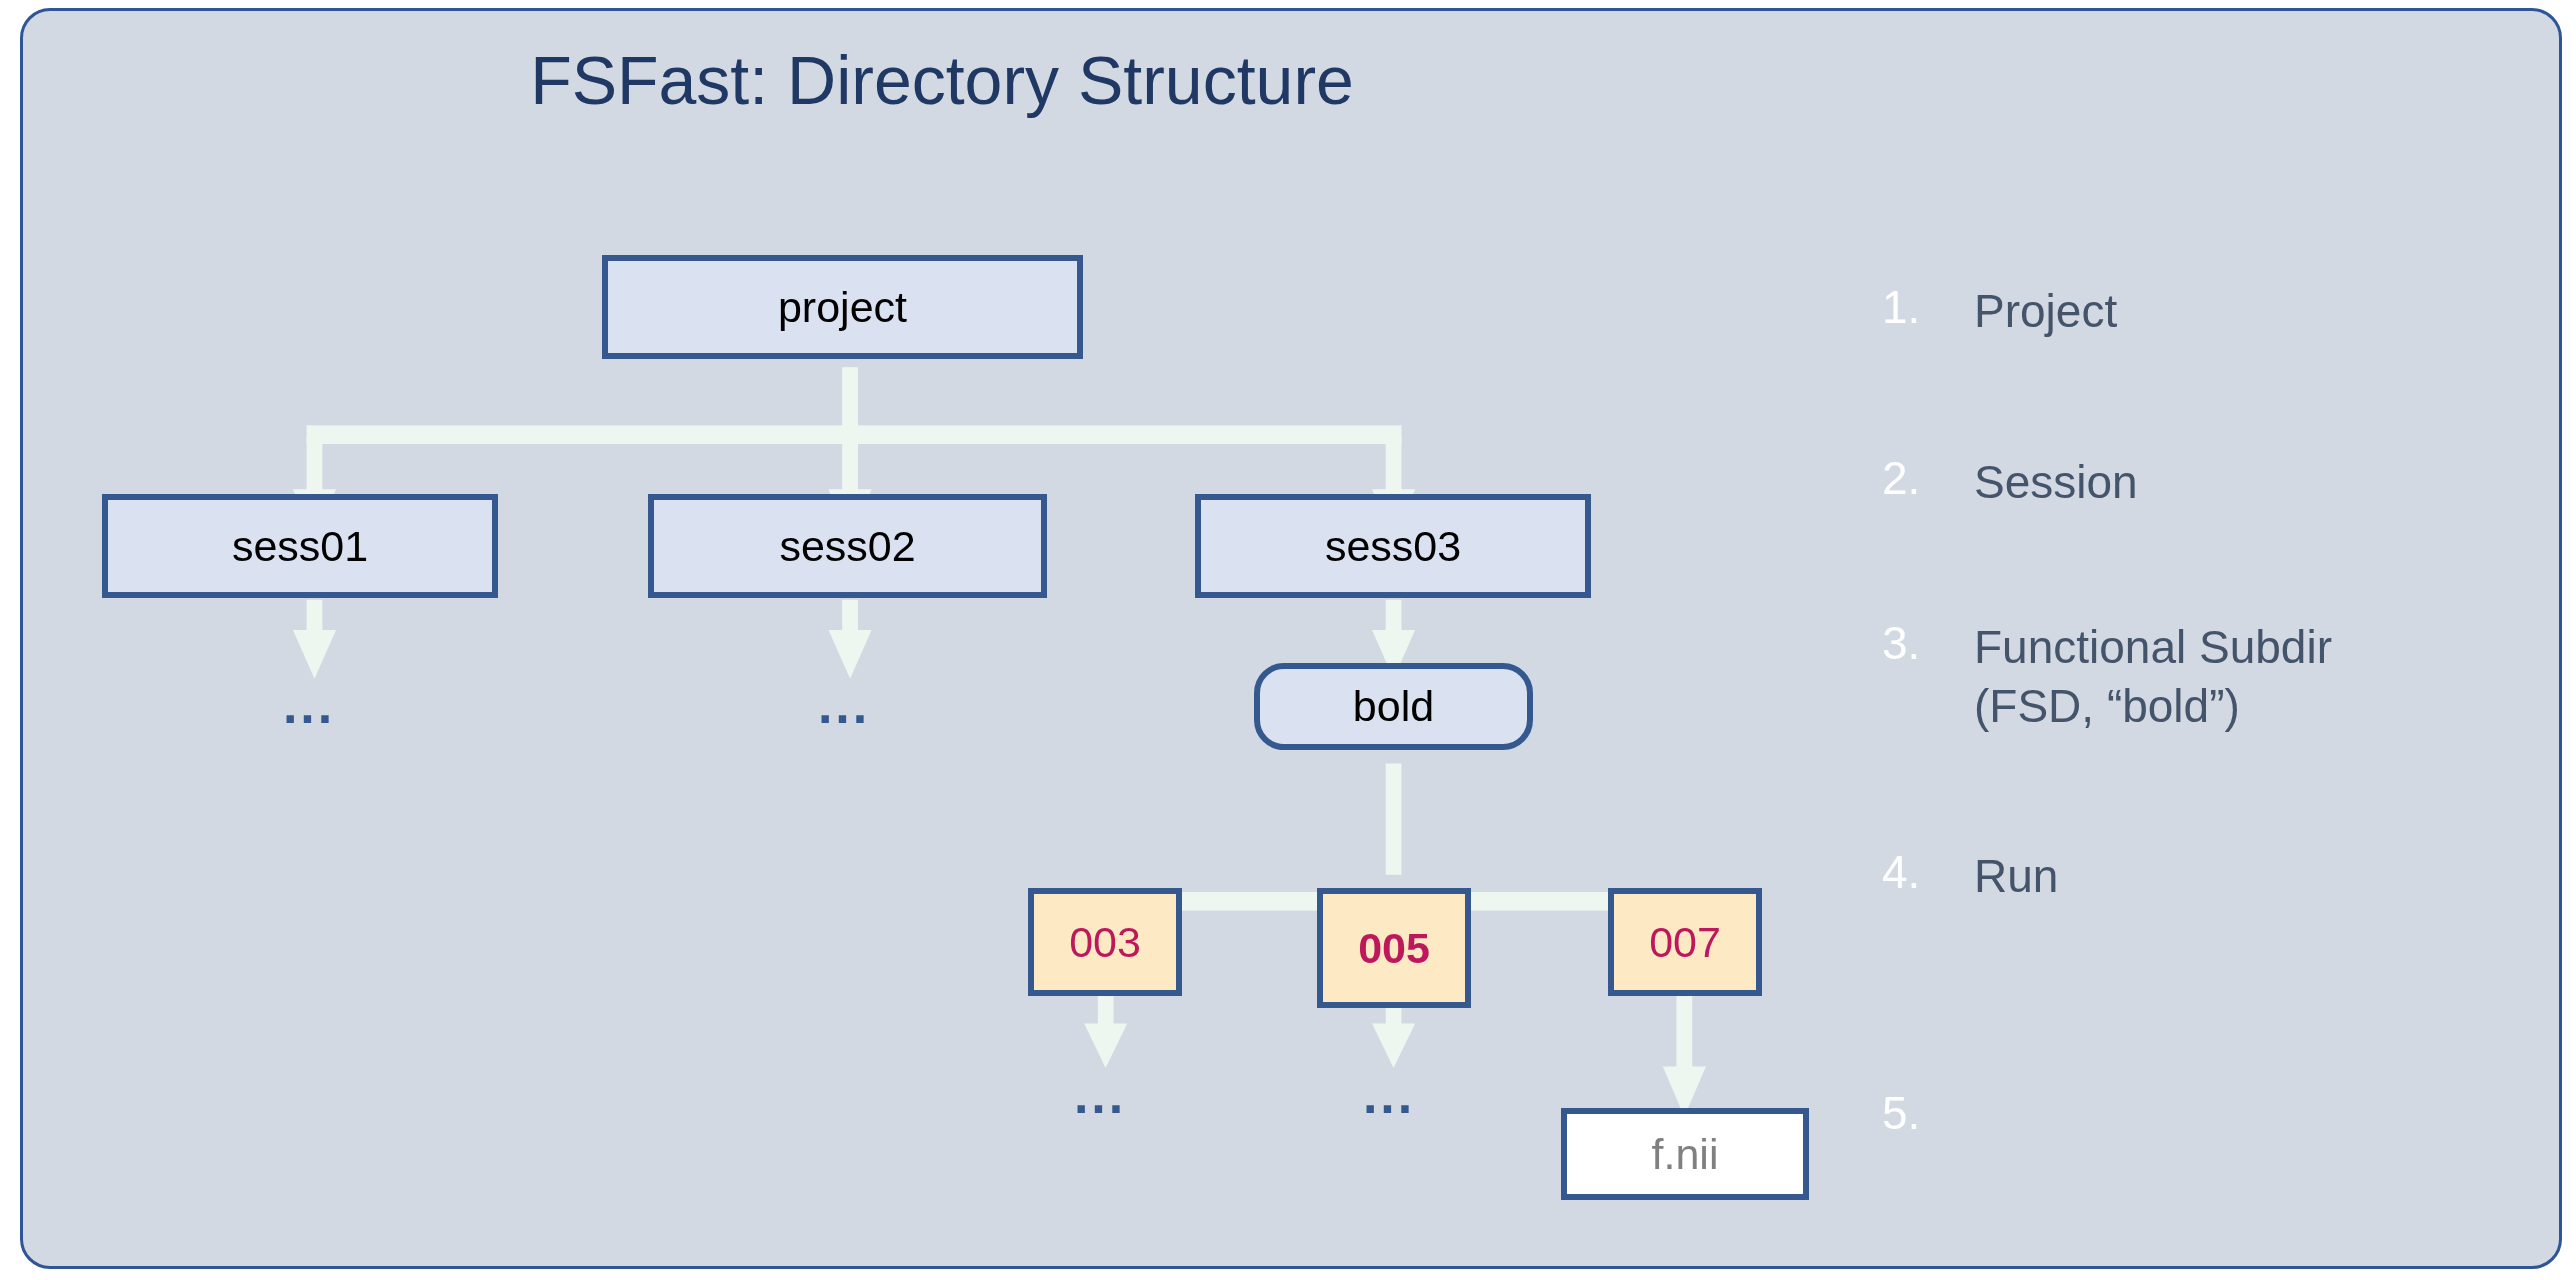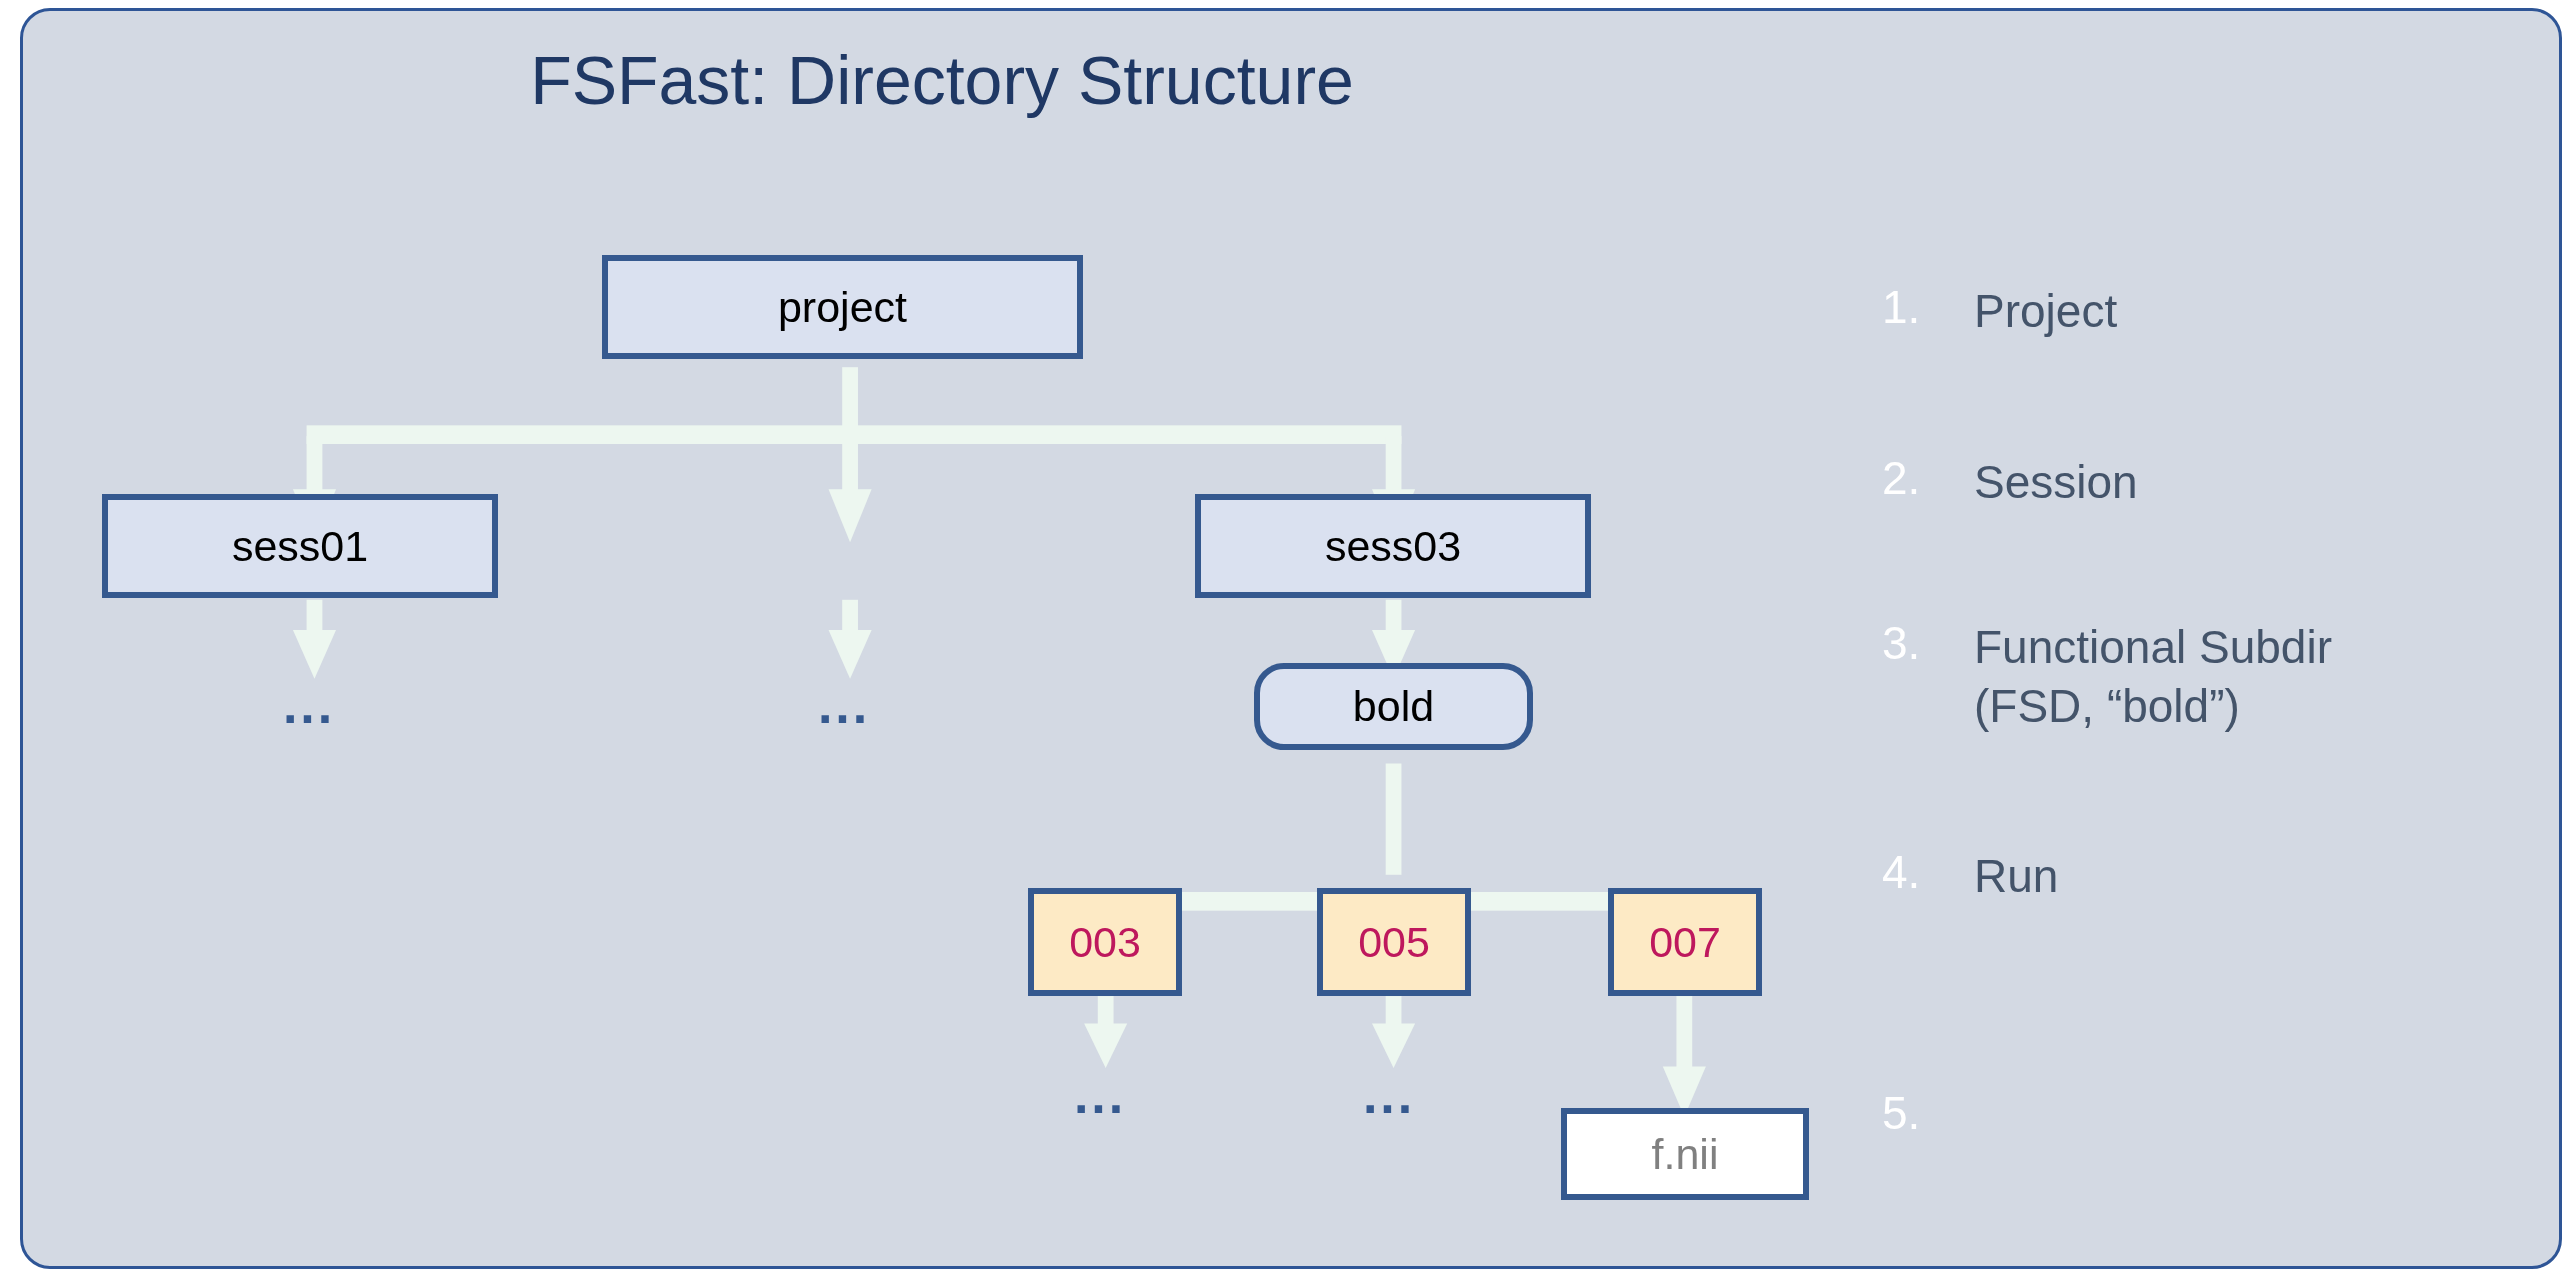--- a/index.html
+++ b/index.html
@@ -157,34 +157,37 @@
     </svg>
 
     <div class="node blue" style="left:579px; top:244px; width:481px; height:104px;">
       <span>project</span>
     </div>
 
     <div class="node blue" style="left:79px; top:483px; width:396px; height:104px;">
       <span>sess01</span>
     </div>
 
+    <div class="node blue" style="left:625px; top:483px; width:399px; height:104px;">
+      <span>sess02</span>
+    </div>
 
     <div class="node blue" style="left:1172px; top:483px; width:396px; height:104px;">
       <span>sess03</span>
     </div>
 
     <div class="node blue" style="left:1231px; top:652px; width:279px; height:87px;border-radius:30px;">
       <span>bold</span>
     </div>
 
     <div class="node cream" style="left:1005px; top:877px; width:154px; height:108px;">
       <span>003</span>
     </div>
 
-    <div class="node cream" style="left:1294px; top:877px; width:154px; height:108px;">
+    <div class="node cream" style="left:1294px; top:877px; width:154px; height:120px;font-weight:bold;">
       <span>005</span>
     </div>
 
     <div class="node cream" style="left:1585px; top:877px; width:154px; height:108px;">
       <span>007</span>
     </div>
 
     <div class="node white" style="left:1538px; top:1097px; width:248px; height:92px;">
       <span>f.nii</span>
     </div>

